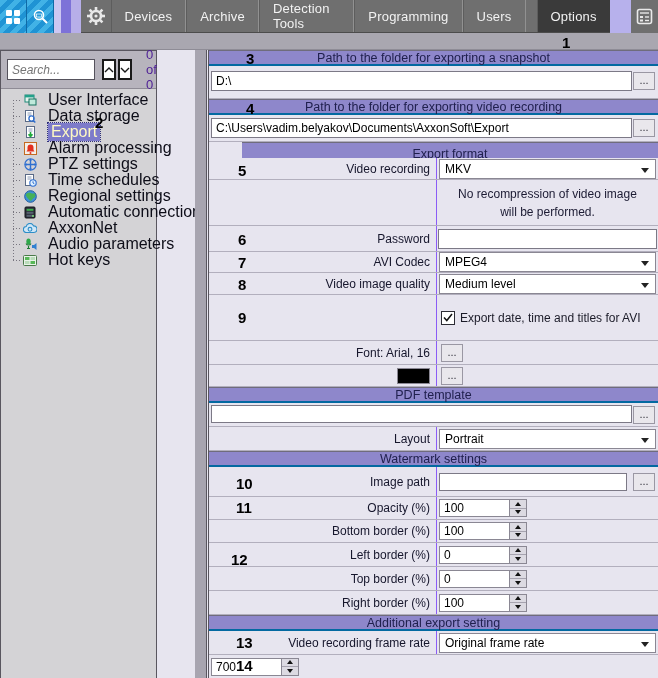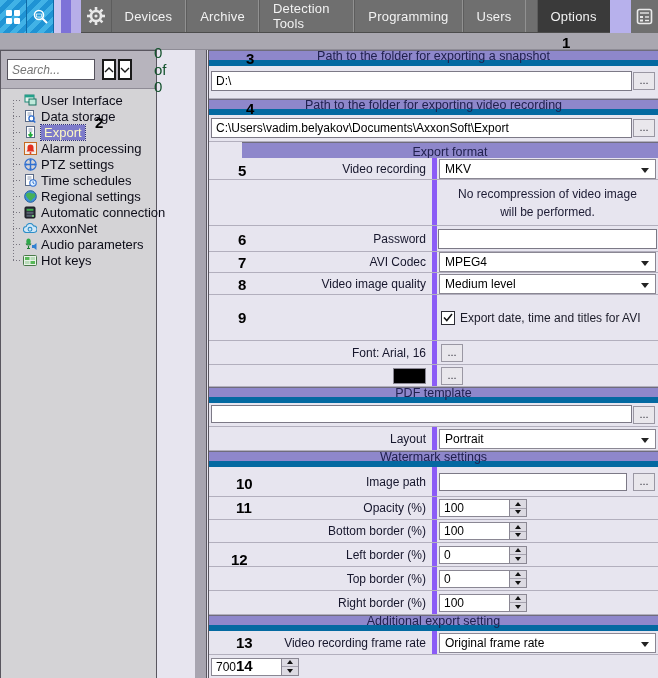--- a/index.html
+++ b/index.html
@@ -25,35 +25,35 @@
   
   #substrip { position:absolute; left:0; top:33px; width:658px; height:17px; background:#a9a7b0; border-bottom:1px solid #8e8c96; }
 
   
   #sidebar { position:absolute; left:0; top:50px; width:157px; height:628px; background:#d4d3d6; border:1px solid #59565f; border-bottom:none; }
   #splitter { position:absolute; left:195px; top:50px; width:12px; height:628px; background:#a8a5b0; border-right:1px solid #59565f; }
   #search-area { height:38px; background:#b7b4bd; border-bottom:1px solid #8e8b95; display:flex; align-items:center; padding:0 6px; }
   #search-input { width:88px; height:21px; border:1px solid #55525c; background:#fff; font-style:italic; color:#777; font-size:12px; padding:0 4px; outline:none; font-family:"Liberation Sans",sans-serif; }
   .nav-btn { width:20px; height:21px; background:#fff; border:2px solid #1a1a1a; display:flex; align-items:center; justify-content:center; margin-left:2px; }
   .nav-btn:first-of-type { margin-left:7px; }
-  #match-counter { margin-left:22px; color:#14532d; font-size:15px; }
+  #match-counter { margin-left:14px; color:#4c1d95; font-size:13px; }
   #tree { position:relative; padding-top:3px; }
   #tree-line { position:absolute; left:12px; top:11px; height:160px; width:1px; background:repeating-linear-gradient(to bottom,#77757f 0 1px,transparent 1px 3px); }
   .titem { position:relative; height:16px; display:flex; align-items:center; padding-left:22px; }
   .titem::before { content:""; position:absolute; left:12px; top:8px; width:9px; height:1px; background:repeating-linear-gradient(to right,#77757f 0 1px,transparent 1px 3px); }
   .ticon { width:14px; height:13px; margin-right:4px; flex:0 0 14px; display:flex; align-items:center; justify-content:center; }
-  .tlabel { font-size:13px; color:#0d0d18; white-space:nowrap; }
+  .tlabel { font-size:16px; color:#0d0d18; white-space:nowrap;margin-left:7px; }
   .titem.selected .tlabel { background:#7d7bca; color:#fef9c3; outline:1px dotted #2f2f7a; padding:0 3px; }
 
   
   #main { position:absolute; left:208px; top:50px; width:450px; height:628px; background:#e7e5ef; border-left:1px solid #59565f; }
-  .hdr { position:absolute; left:0; right:0; background:#8e87cb; border-top:1px solid #6f6c7c; border-bottom:6px solid #0369a1; display:flex; align-items:center; justify-content:center; color:#20204e; font-size:12.5px; }
+  .hdr { position:absolute; left:0; right:0; background:#8e87cb; border-top:1px solid #6f6c7c; border-bottom:2px solid #0369a1; display:flex; align-items:center; justify-content:center; color:#20204e; font-size:12.5px; }
   .row { position:absolute; left:0; right:0; display:flex; border-bottom:1px solid #b2afbd; background:#e7e5ef; }
   .row .lbl { flex:0 0 228px; display:flex; align-items:center; justify-content:flex-end; padding-right:6px; color:#16162c; }
-  .row.split .lbl { border-right:5px solid #8b5cf6; }
+  .row.split .lbl { border-right:1px solid #8b5cf6; }
   .row .ctl { flex:1; display:flex; align-items:center; position:relative; }
   .txt-input { border:1px solid #7c7986; background:#fff; height:20px; font-size:12px; color:#000; padding:0 4px; outline:none; font-family:"Liberation Sans",sans-serif; }
   .browse-btn { width:22px; height:18px; background:#e9e7ec; border:1px solid #9a97a3; color:#33323c; font-size:11px; line-height:10px; display:flex; align-items:flex-end; justify-content:center; padding-bottom:4px; }
   .dropdown { height:20px; background:#fff; border:1px solid #8a8793; display:flex; align-items:center; padding-left:5px; color:#000; position:relative; flex:1; margin:0 2px; }
   .dd-arrow { position:absolute; right:6px; top:8px; width:0; height:0; border-left:4px solid transparent; border-right:4px solid transparent; border-top:5px solid #222; }
   .spinner { display:flex; height:18px; border:1px solid #8a8793; background:#fff; width:88px; }
   .spin-val { flex:1; display:flex; align-items:center; padding-left:4px; color:#000; }
   .spin-btns { width:17px; display:flex; flex-direction:column; border-left:1px solid #8a8793; }
   .spin-up,.spin-down { flex:1; background:#dcdae2; display:flex; align-items:center; justify-content:center; }
   .spin-up { border-bottom:1px solid #a6a3af; }

